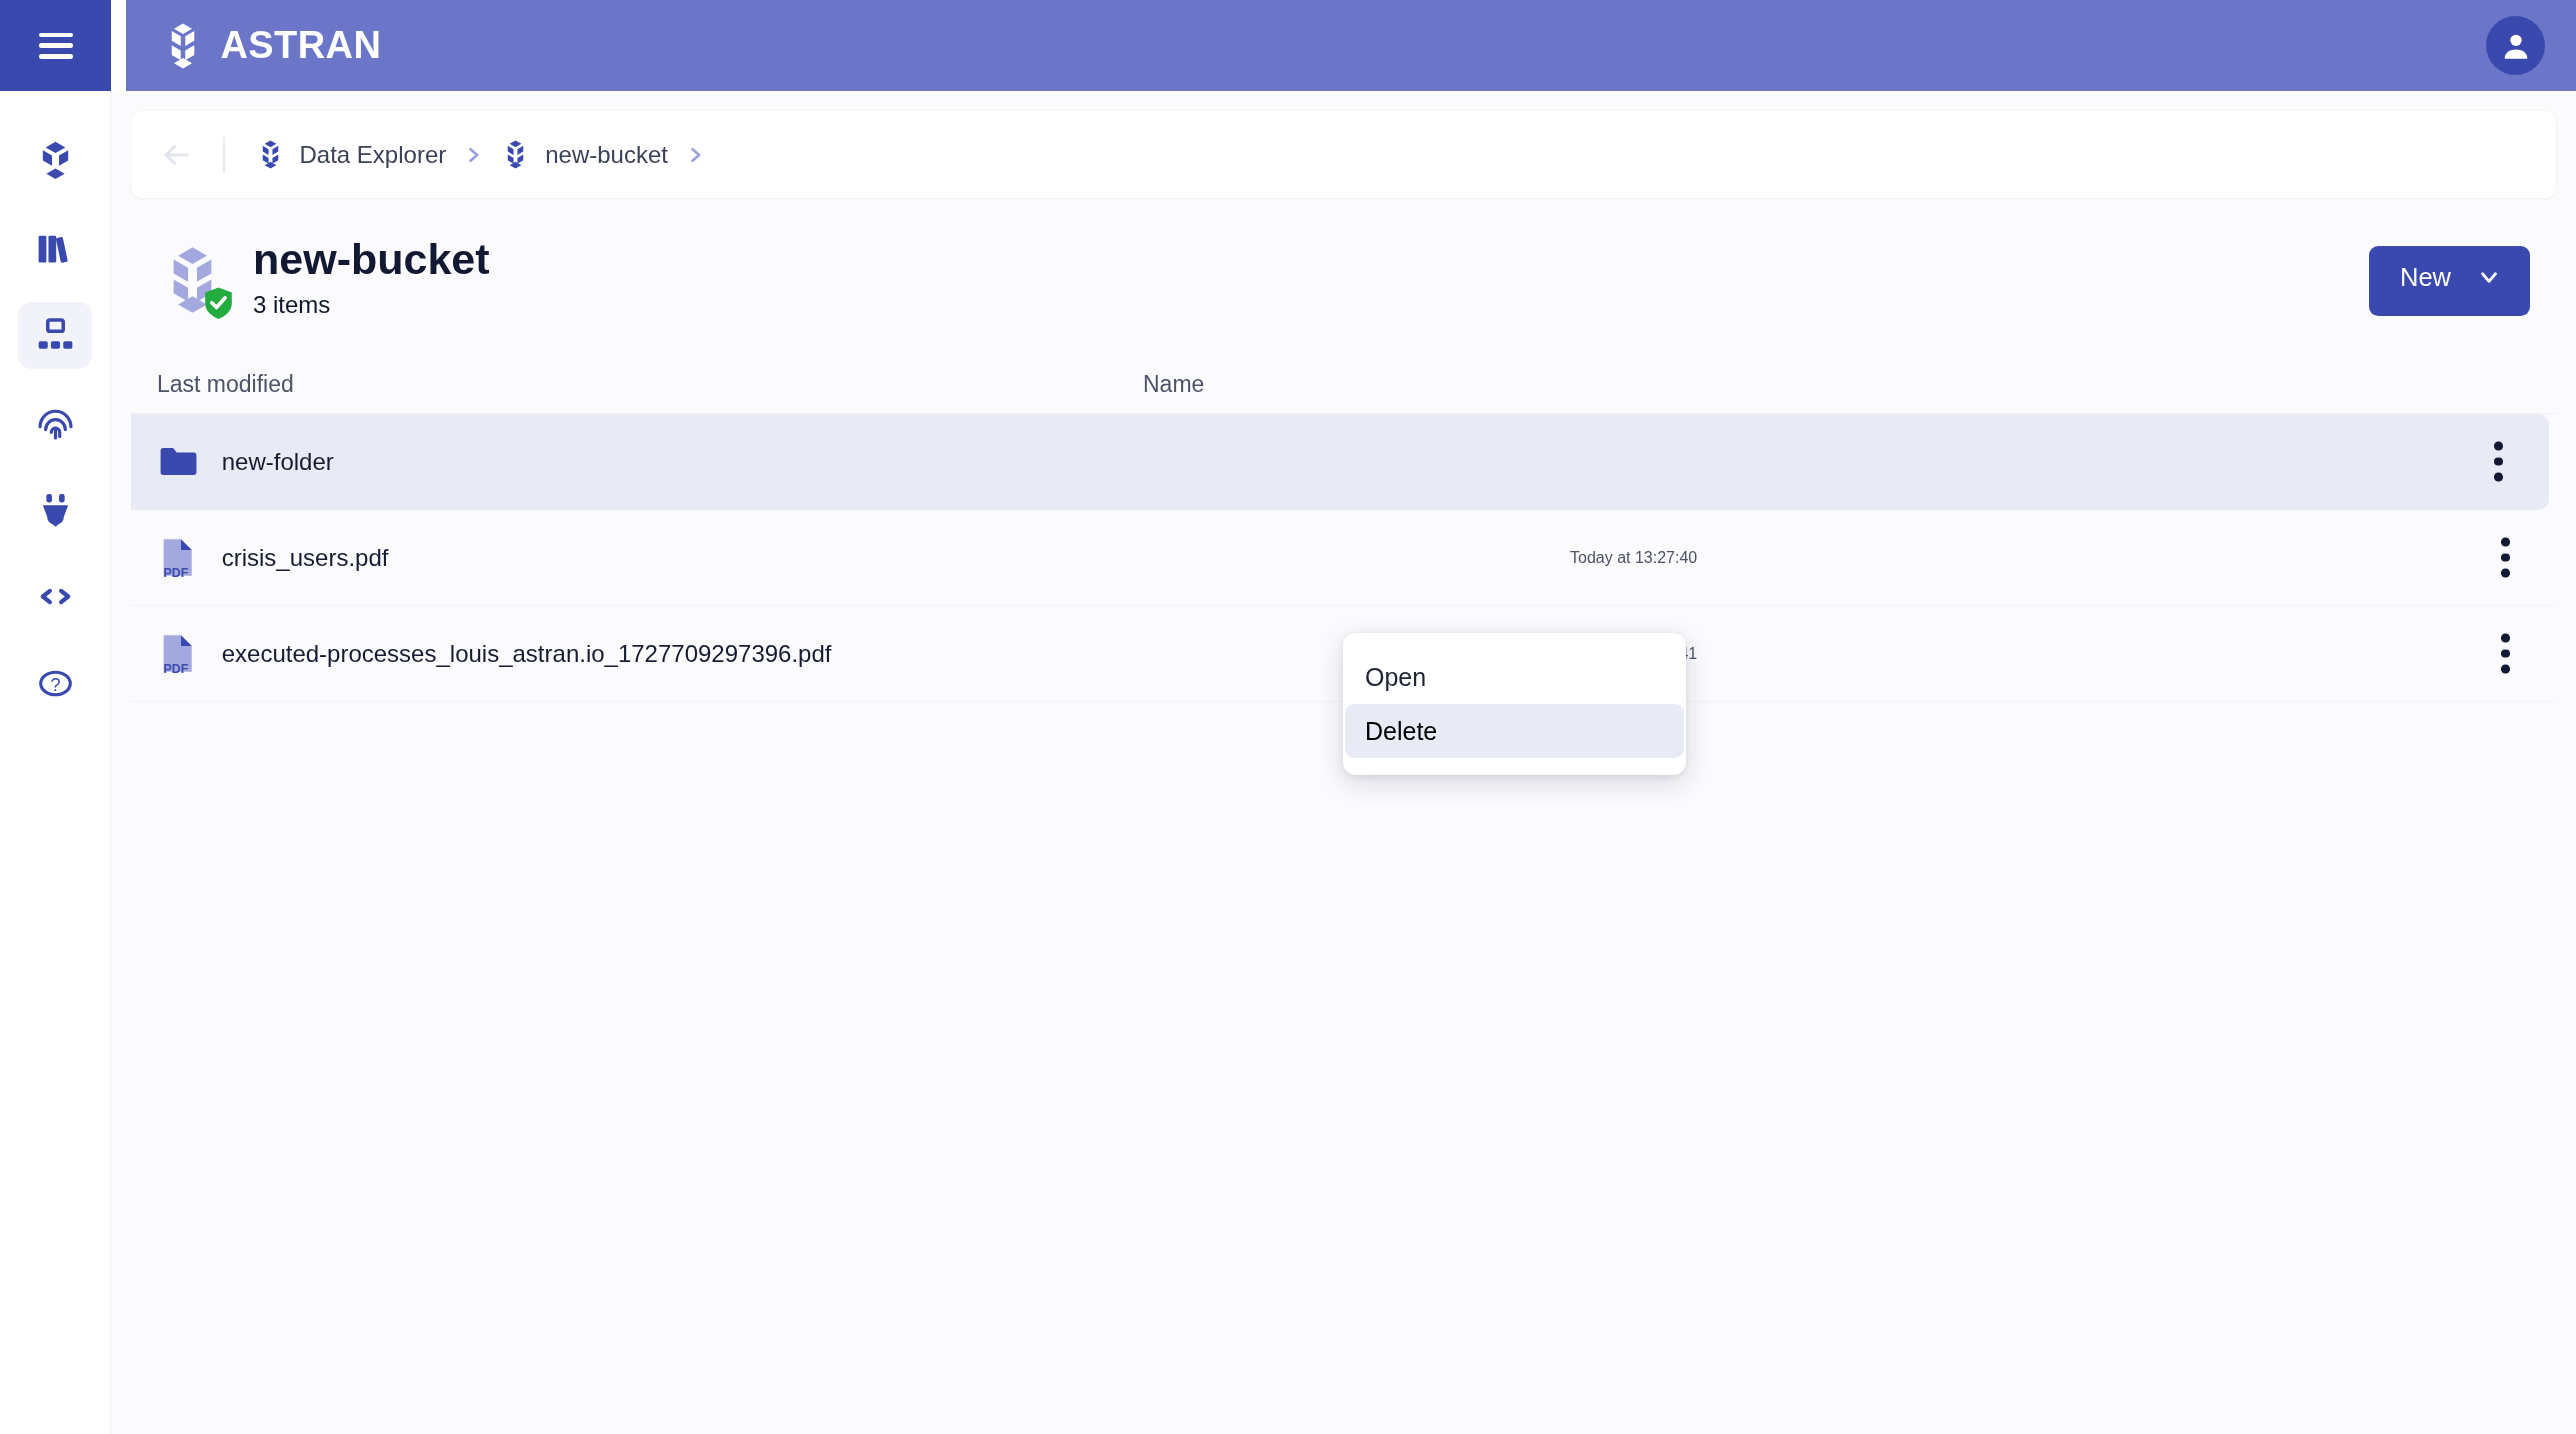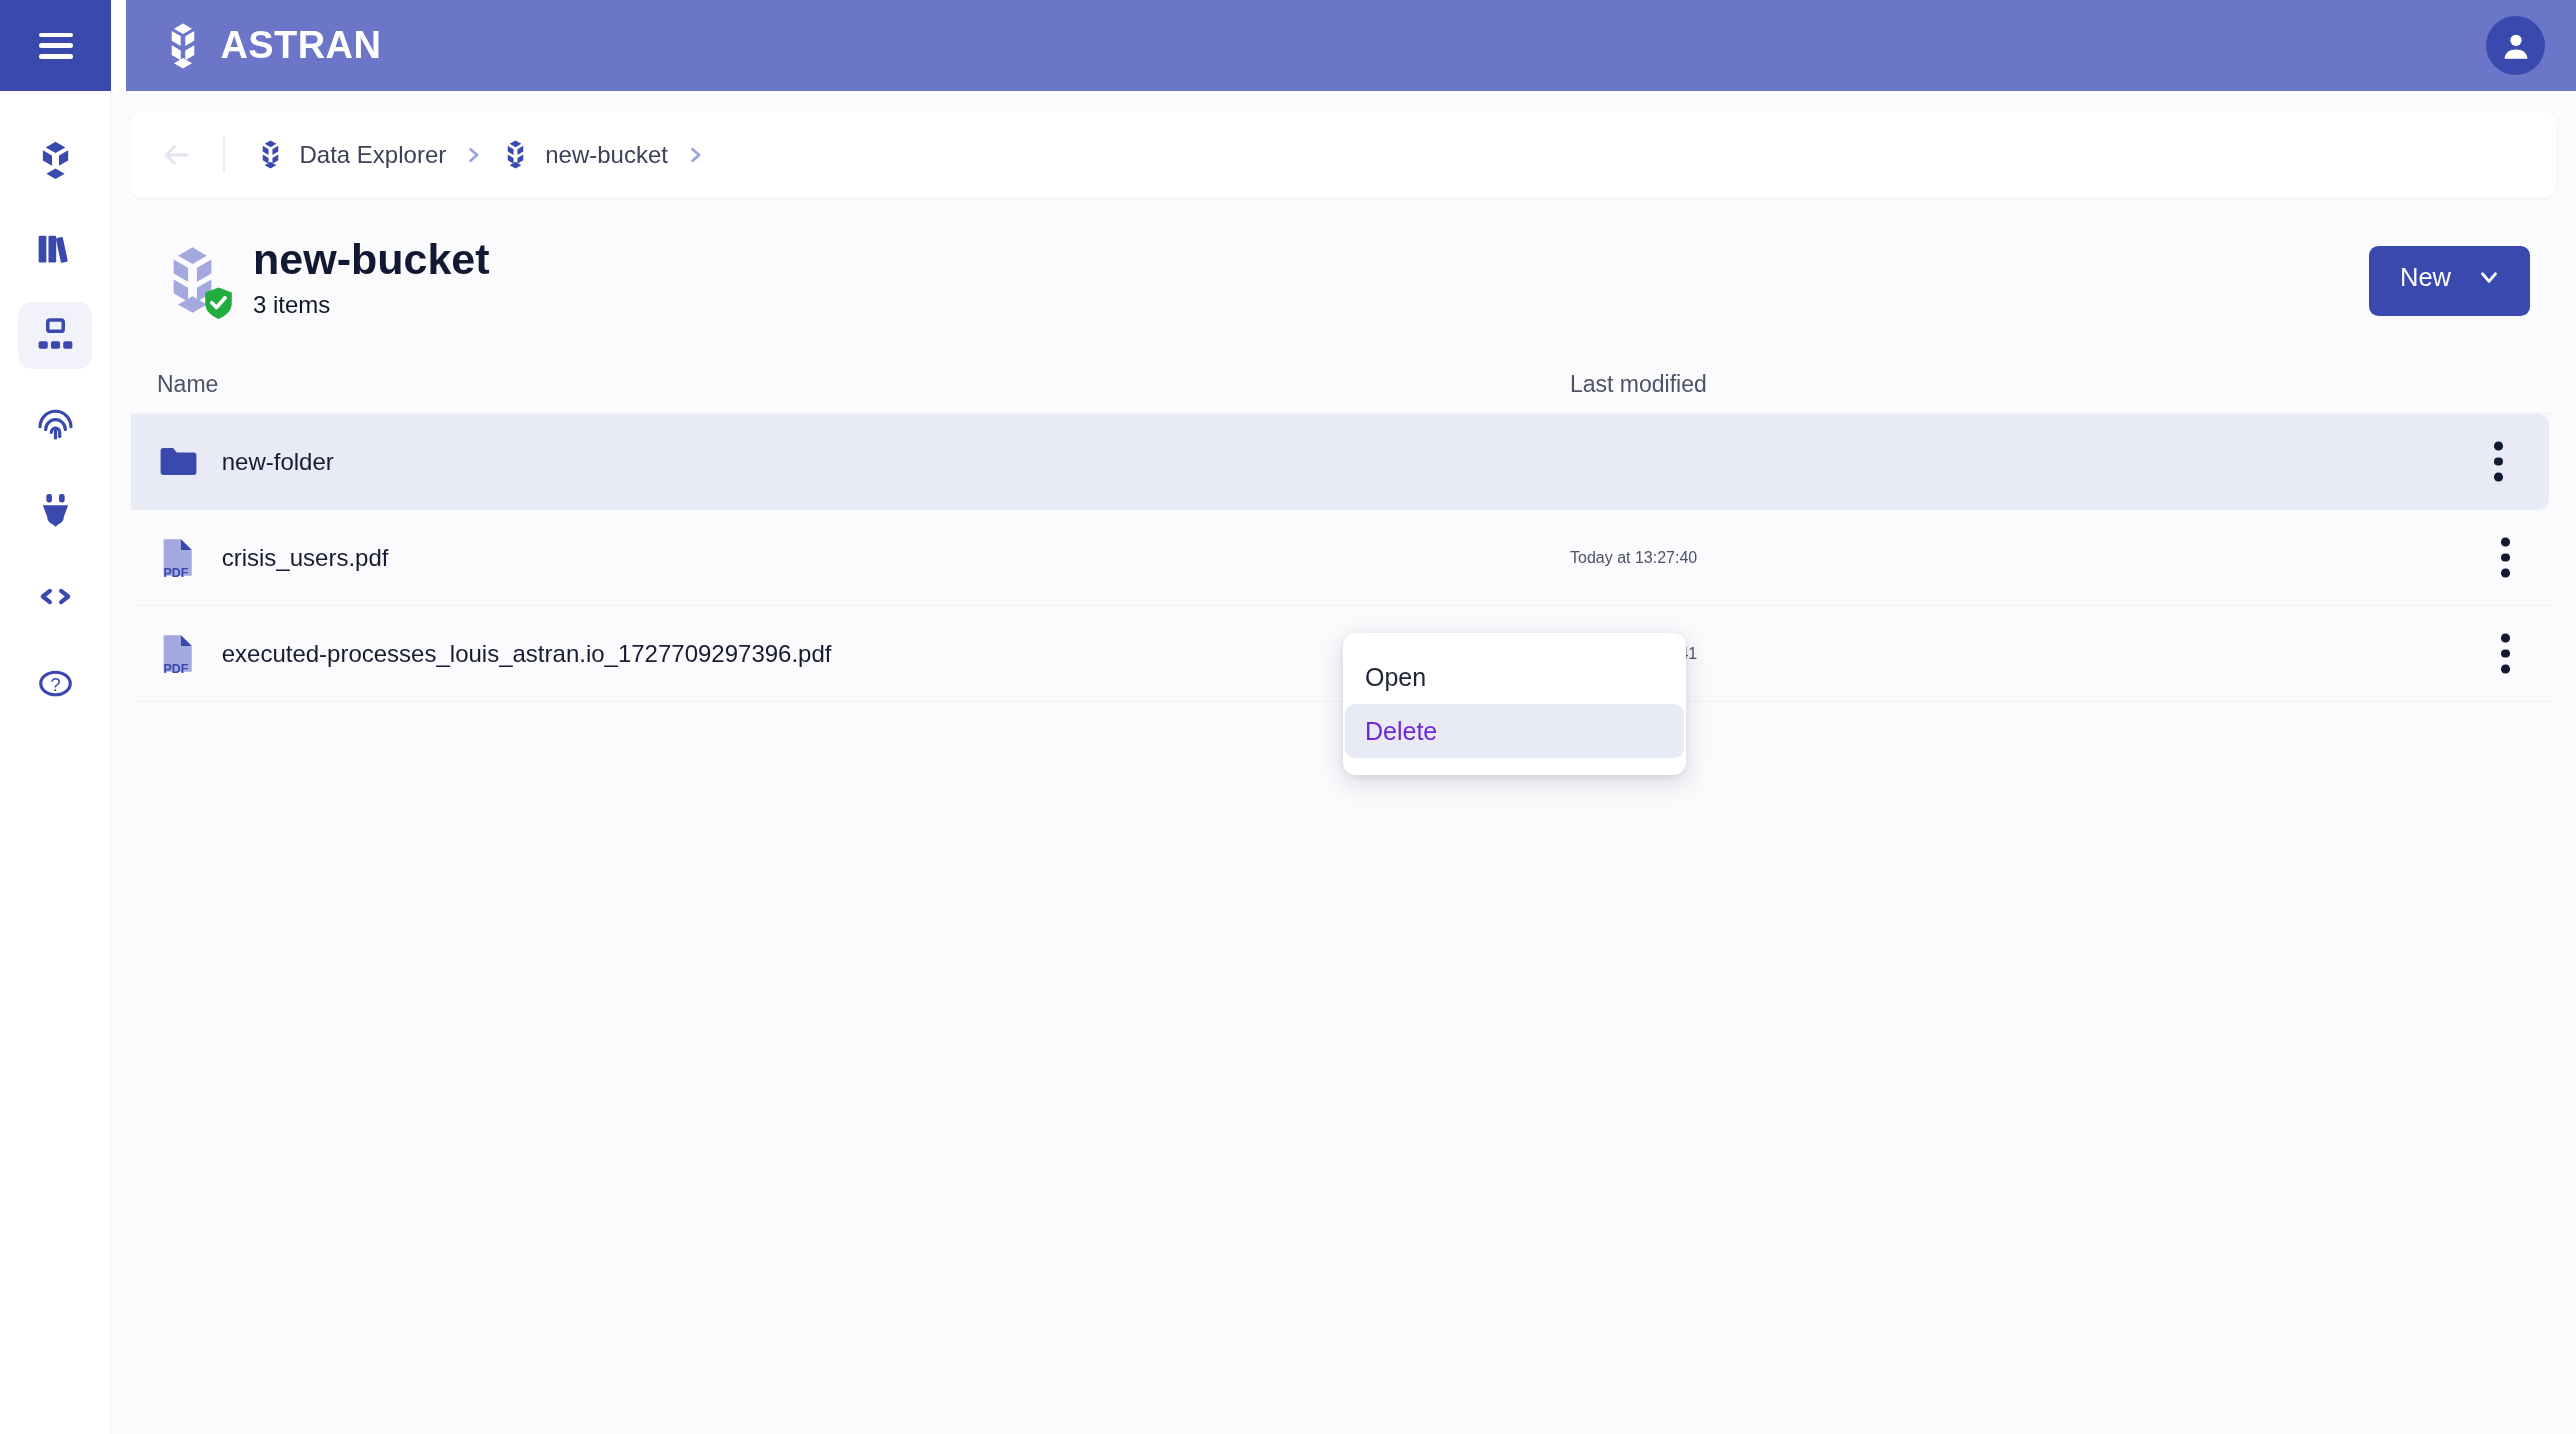--- a/index.html
+++ b/index.html
@@ -134,21 +134,21 @@
     position: absolute; left: 1232px; top: 542px; width: 343px;
     background: #ffffff; border-radius: 12.4px;
     box-shadow: 0 7.7px 26px rgba(30,35,80,.16), 0 1.5px 6.2px rgba(30,35,80,.08);
     padding: 17px 2px; z-index: 60;
   }
   .ctx-item {
     height: 54px; display: flex; align-items: center;
     padding: 0 20px; border-radius: 9.3px;
     font-size: 25px; color: #202538; cursor: pointer;
   }
-  .ctx-item.danger { color: #6d28d9; }
+  .ctx-item.danger { color: #000000; }
   .ctx-item.hover { background: #e8eaf6; }
 </style>
 </head>
 <body>
 
 <div class="app">
 
   <div class="topbar">
     <div class="hamburger-zone">
       <div class="hamburger">
@@ -310,22 +310,22 @@
       <button class="new-button">
         <span>New</span>
         <svg width="26" height="26" viewBox="0 0 24 24" fill="none" stroke="#ffffff" stroke-width="2.6" stroke-linecap="round" stroke-linejoin="round">
           <polyline points="6,9 12,16 18,9"></polyline>
         </svg>
       </button>
     </div>
 
     <div class="table">
       <div class="thead">
+        <div class="th modified">Last modified</div>
         <div class="th name">Name</div>
-        <div class="th modified">Last modified</div>
       </div>
 
       <div class="row selected">
         <div class="cell-name">
           <svg class="file-ico" viewBox="0 0 48 48">
             <path d="M4 12a3 3 0 0 1 3-3h11l4 5h19a3 3 0 0 1 3 3v19a3 3 0 0 1-3 3H7a3 3 0 0 1-3-3z" fill="#3a49ae"></path>
           </svg>
           <span class="file-label">new-folder</span>
         </div>
         <div class="cell-mod"></div>

